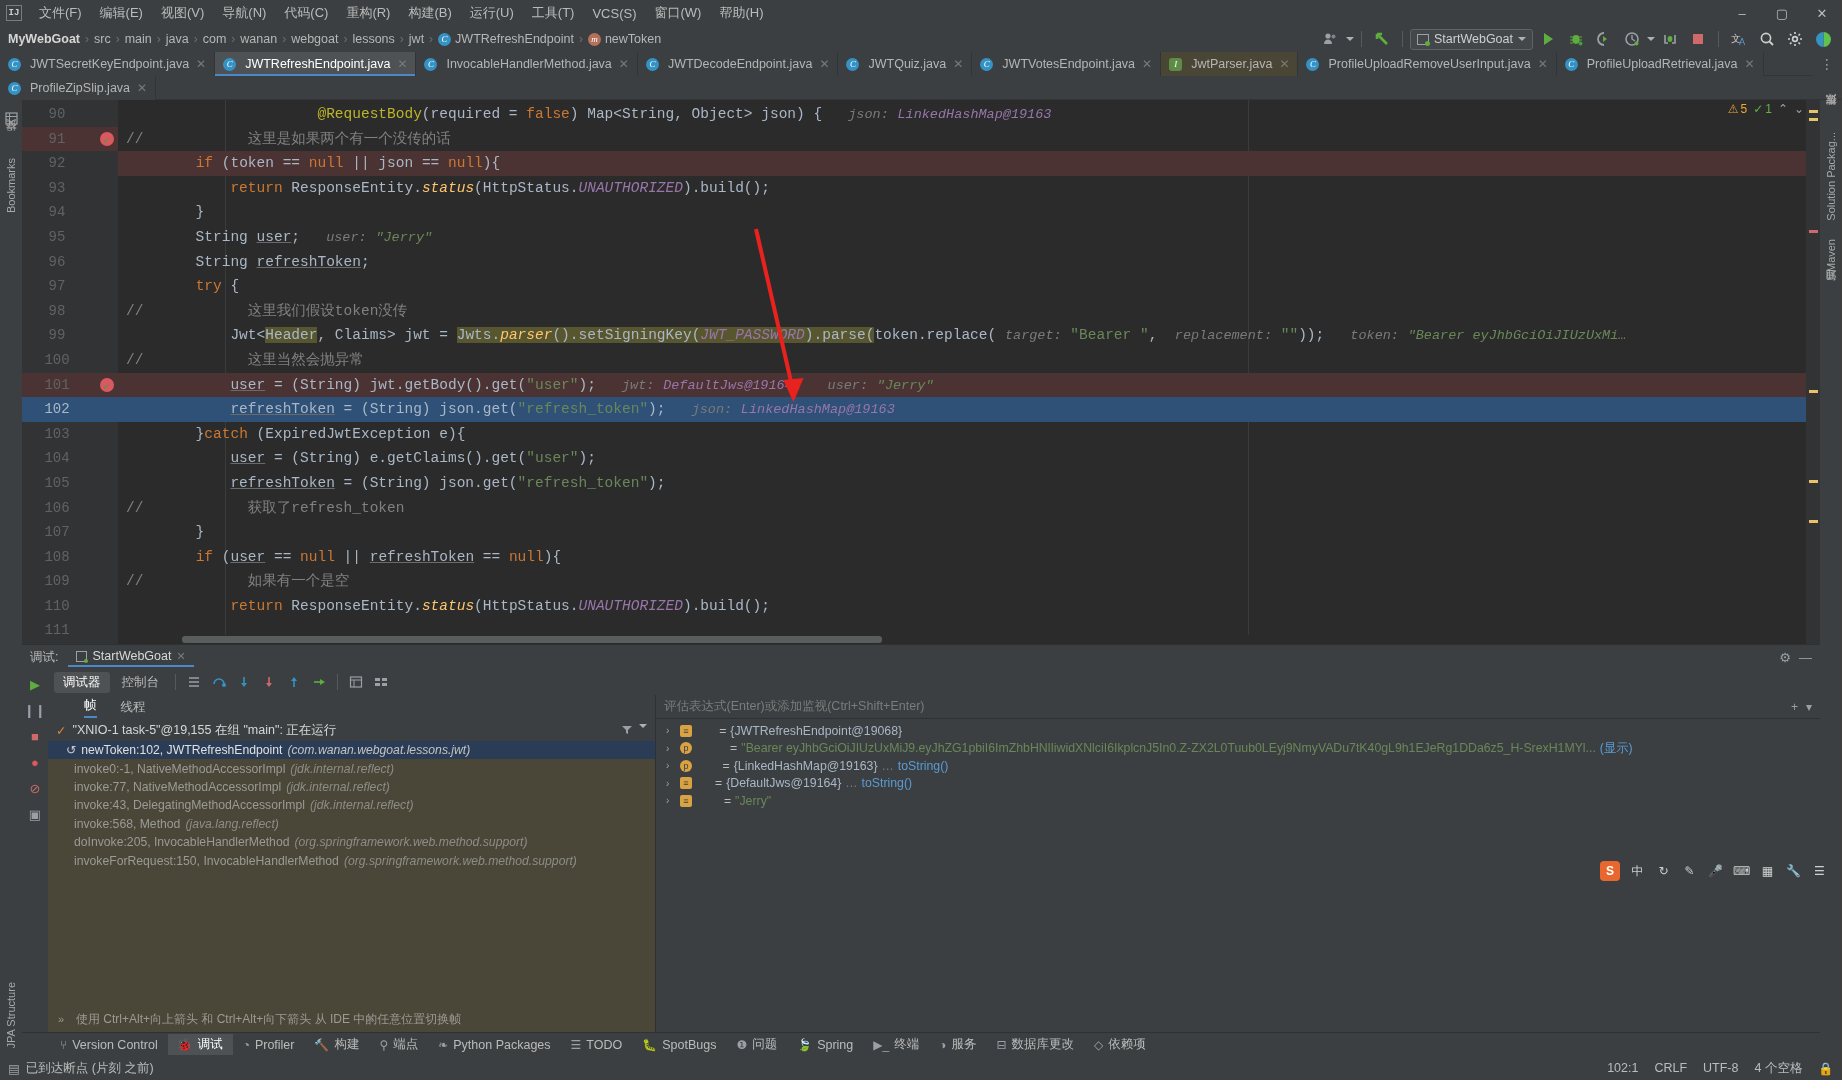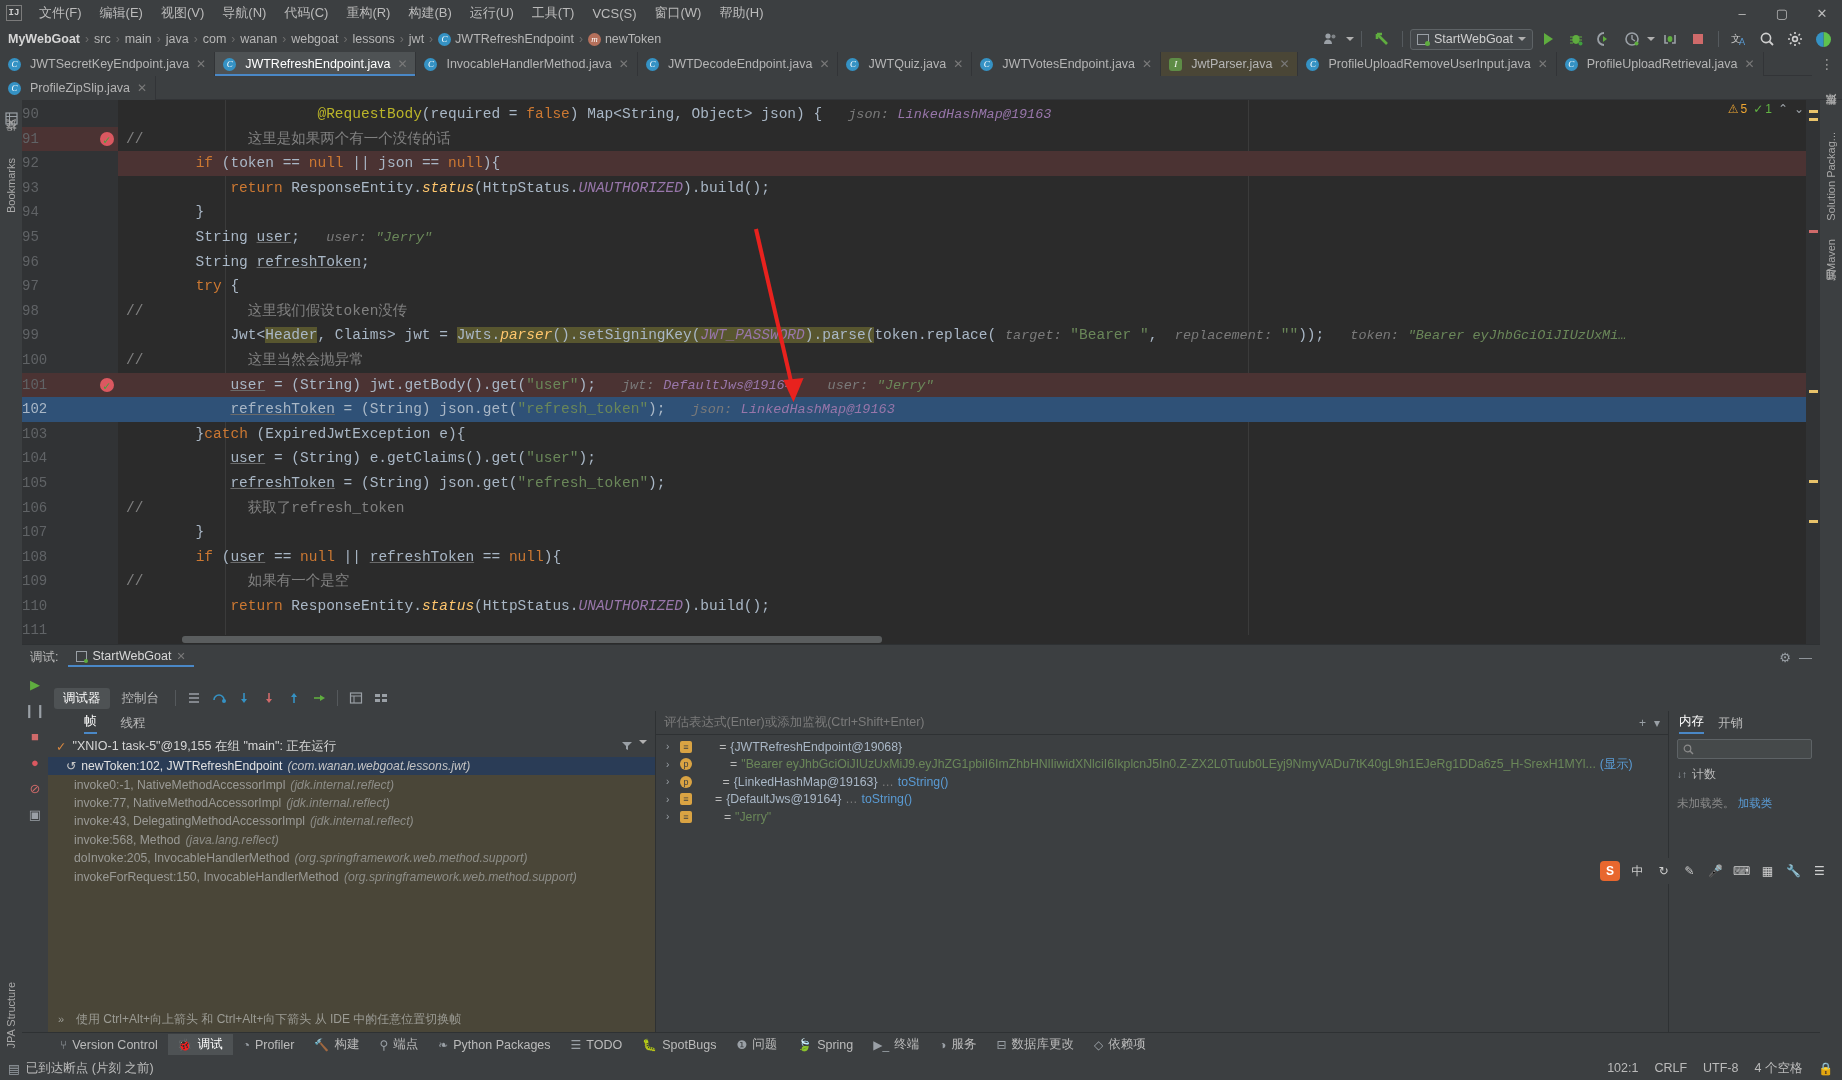--- a/index.html
+++ b/index.html
@@ -94,21 +94,21 @@
   .rail-ico { width: 18px; height: 18px; display:flex;align-items:center;justify-content:center;
               font-size: 12px; color: #9aa0a6; margin: 3px 0; }
 
   .center { flex: 1; display: flex; flex-direction: column; min-width: 0; }
 
   
   .editorwrap { flex: 1 1 auto; display: flex; background: #2b2b2b; min-height: 0; position: relative; overflow: hidden; }
   .gutter {
     width: 96px; background: #313335; flex: 0 0 96px; padding-top: 2px;
     font-family: "Liberation Mono", "DejaVu Sans Mono", monospace; font-size: 14px;
-    color: #606366; text-align: left; position: relative;
+    color: #606366; text-align: center; position: relative;
   }
   .gline { height: 24.6px; line-height: 24.6px; padding-right: 26px; position: relative; }
   .gline.hl-red { background: #4b3333; }
   .gline.hl-blue { background: #2f5177; color: #a9b7c6; }
   .bp {
     position: absolute; right: 4px; top: 5px; width: 14px; height: 14px; border-radius: 50%;
     background: #db5860;
   }
   .bp:after {
     content: '✓'; position: absolute; left: 3px; top: -3px; color: #3ea33e; font-size: 12px; font-weight: bold;
@@ -163,21 +163,21 @@
   .dbg-head-right { margin-left: auto; display: flex; align-items: center; gap: 8px; padding-right: 8px; color: #9aa0a6; font-size: 13px; }
 
   .dbg-body { flex: 1; display: flex; min-height: 0; }
   .dbg-rail {
     width: 26px; background: #3c3f41; flex: 0 0 26px; display: flex; flex-direction: column;
     align-items: center; padding-top: 6px; gap: 8px;
   }
   .dbg-rail-ico { width: 18px; height: 18px; display:flex;align-items:center;justify-content:center; font-size: 13px; }
 
   .dbg-main { flex: 1; display: flex; flex-direction: column; min-width: 0; }
-  .dbg-toolbar { height: 26px; display: flex; align-items: center; padding-left: 6px; gap: 3px; margin-top: 16px; }
+  .dbg-toolbar { height: 26px; display: flex; align-items: center; padding-left: 6px; gap: 3px; }
   .dt-tab {
     display:flex; align-items:center; padding: 2px 9px; font-size: 12.5px; color: #bbbbbb; border-radius: 3px;
   }
   .dt-tab.active { background: #4e5254; color: #ffffff; }
   .dt-ico { width: 22px; height: 20px; display:flex; align-items:center; justify-content:center; color:#9aa0a6; font-size: 13px; }
   .dt-sep { width:1px; height:16px; background:#55595c; margin:0 4px; }
 
   .dbg-cols { flex: 1; display: flex; min-height: 0; }
   .frames-col { flex: 0 0 608px; display: flex; flex-direction: column; border-right: 1px solid #2e3133; min-width:0;}
   .frames-subtabs { height: 24px; display: flex; align-items: center; padding-left: 36px; gap: 24px; font-size: 12.5px; color: #bbbbbb; }
@@ -738,41 +738,20 @@
                       <span class="v-arrow">›</span>
                       <span class="v-ico obj">≡</span>
                       <span class="v-name">user</span>
                       <span class="v-eq"> = </span>
                       <span class="v-str">"Jerry"</span>
                     </div>
                   </div>
                 <div style="height:9px;background:#3c3f41"></div>
               </div>
 
-              <div class="memcol">
-                <div class="mem-tabs">
-                  <span class="active">内存</span>
-                  <span>开销</span>
-                </div>
-                <div class="mem-search">
-                  <svg width="11" height="11" viewBox="0 0 11 11">
-                      <circle cx="4.5" cy="4.5" r="3.3" stroke="#8a8a8a" stroke-width="1.2" fill="none"></circle>
-                      <path d="M7 7 L10 10" stroke="#8a8a8a" stroke-width="1.4"></path>
-                    </svg>
-                  <span></span>
-                </div>
-                <div class="mem-row">
-                  <span style="color:#9aa0a6;font-size:10px">↓↑</span>
-                  <span>计数</span>
-                </div>
-                <div class="mem-note">
-                  <span>未加载类。</span>
-                  <span class="mem-link">加载类</span>
-                </div>
-              </div>
 
             </div>
           </div>
         </div>
       </div>
 
       <div class="twbar" id="twbar">
           <div class="twitem">
             <span class="tw-ico">⑂</span>
             <span>Version Control</span>

